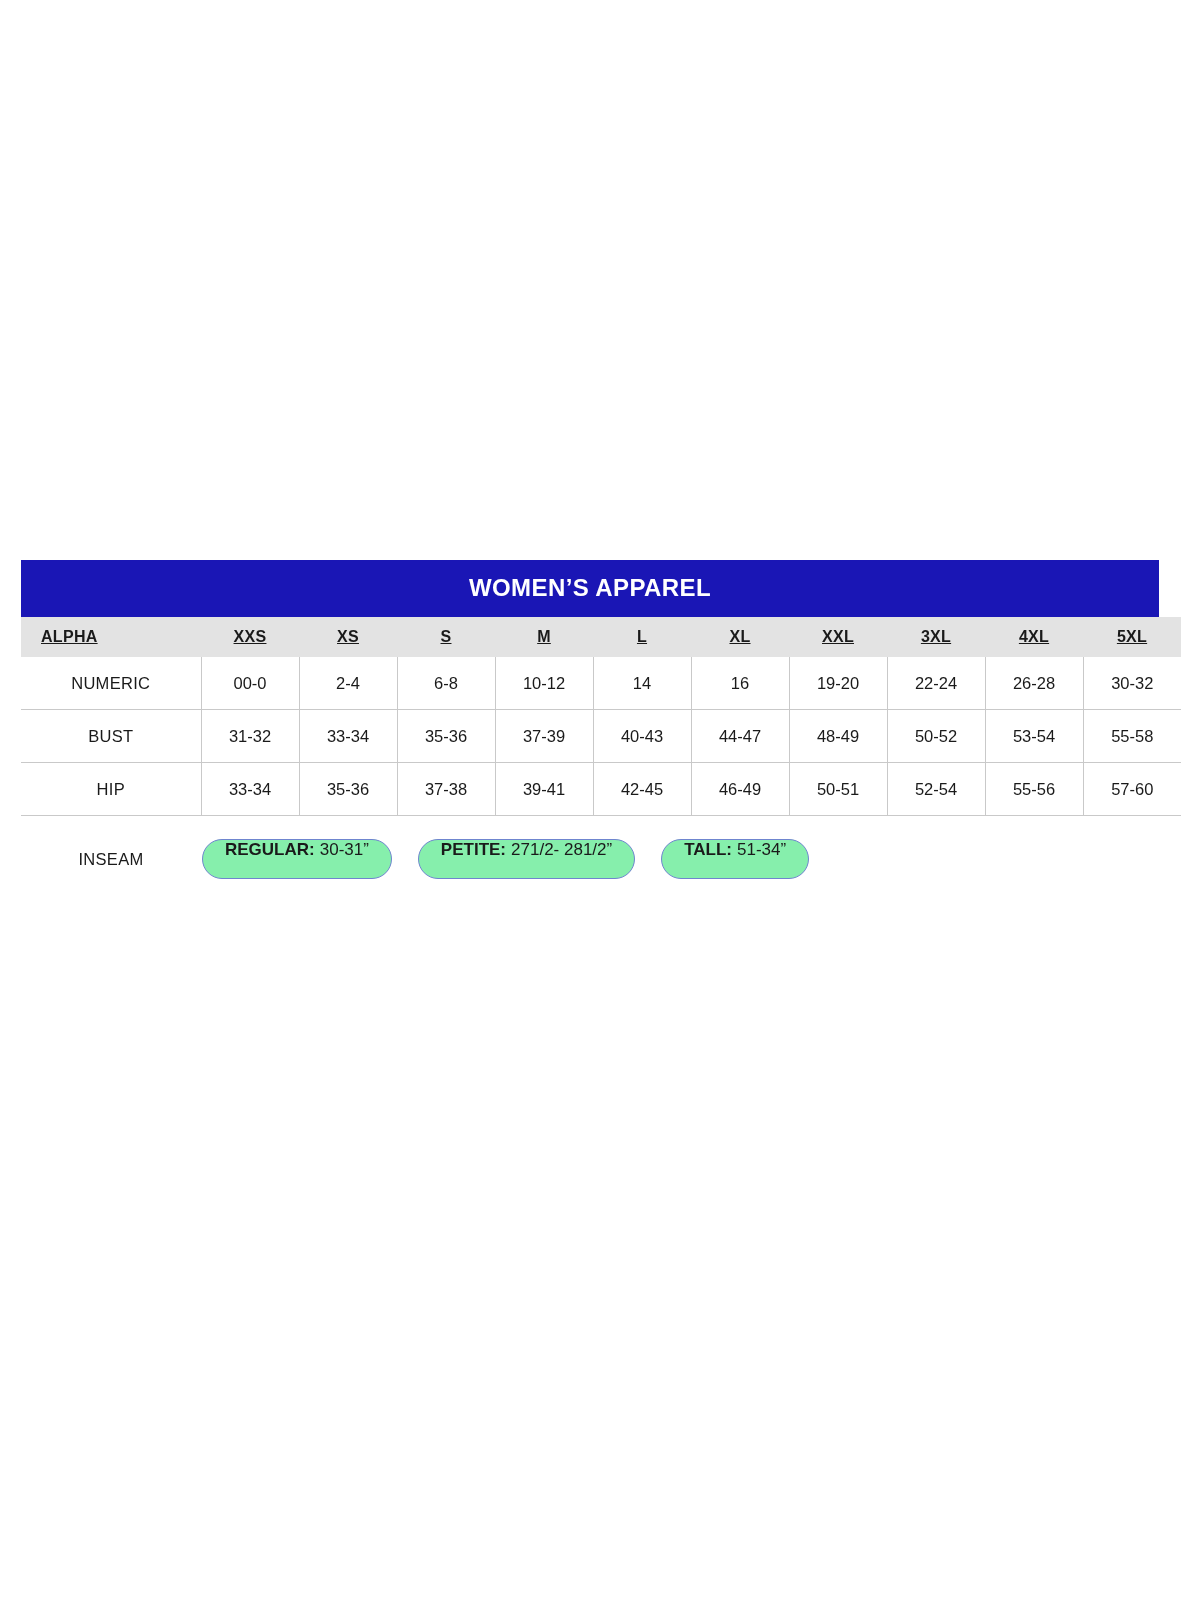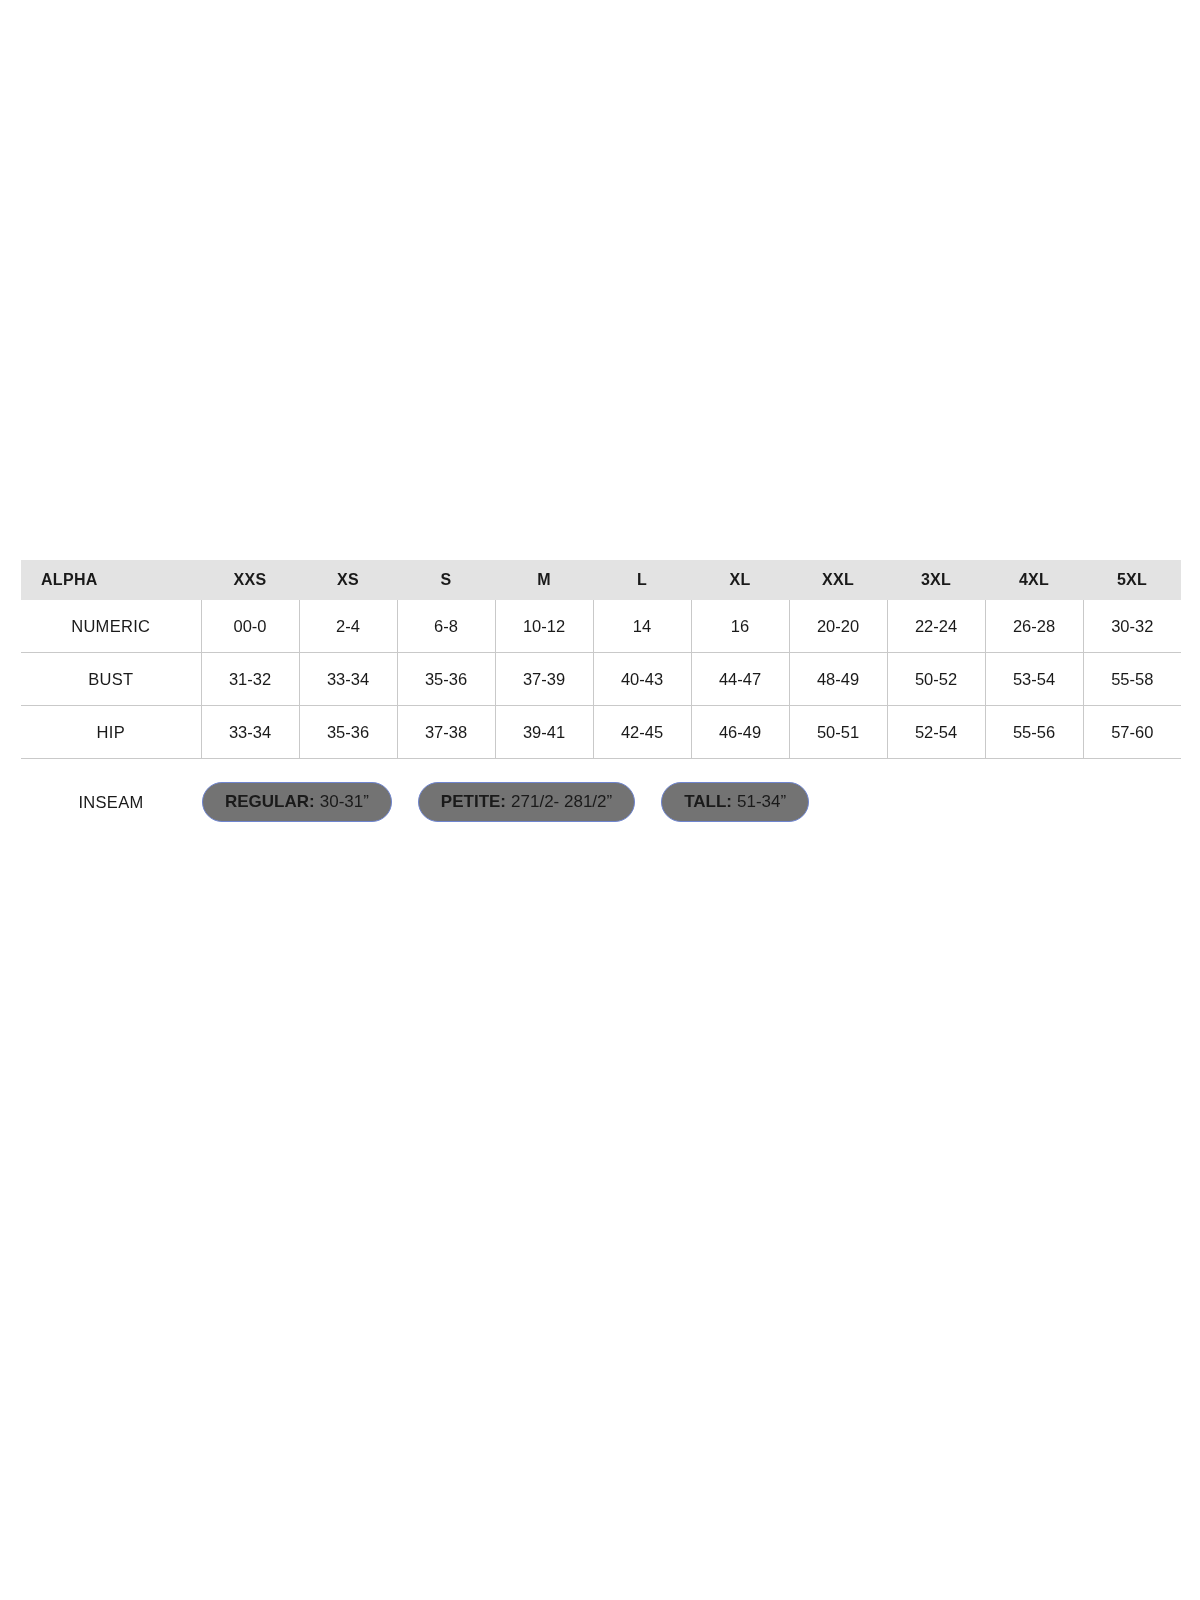--- a/index.html
+++ b/index.html
@@ -50,20 +50,21 @@
 
   
   tr.head-row {
     background: #e3e3e3;
   }
   tr.head-row td {
     height: 40px;
     font-weight: bold;
     font-size: 16px;
     letter-spacing: 0.3px;
+    text-decoration: underline;
   }
   tr.head-row td.rowlabel {
     text-align: left;
     padding-left: 20px;
   }
 
   td.rowlabel {
     text-align: left;
     padding-left: 20px;
     font-weight: normal;
@@ -96,46 +97,46 @@
   .inseam-cell {
     text-align: left;
   }
   .pills {
     display: flex;
     gap: 26px;
     align-items: center;
     padding-left: 1px;
   }
   .pill {
-    background: #737373;
+    background: #86efac;
     border: 1.5px solid #6f85cf;
     border-radius: 22px;
     height: 38px;
     display: flex;
-    align-items: center;
     justify-content: center;
     font-size: 17px;
     color: #1a1a1a;
     padding: 0 22px;
     white-space: nowrap;
   }
   .pill b {
     font-weight: bold;
   }
   .frac {
     font-size: 17px;
     vertical-align: super;
     letter-spacing: 0;
   }
 </style>
 </head>
 <body>
 
 <div class="chart-wrap">
 
+  <div class="chart-title-bar">WOMEN’S APPAREL</div>
 
   <table class="size-table">
     <colgroup>
       <col style="width:180px">
       <col style="width:98px">
       <col style="width:98px">
       <col style="width:98px">
       <col style="width:98px">
       <col style="width:98px">
       <col style="width:98px">
@@ -161,21 +162,21 @@
     </tr>
 
     <tr class="data-row">
       <td class="rowlabel">NUMERIC</td>
       <td class="vsep">00-0</td>
       <td class="vsep">2-4</td>
       <td class="vsep">6-8</td>
       <td class="vsep">10-12</td>
       <td class="vsep">14</td>
       <td class="vsep">16</td>
-      <td class="vsep">20-20</td>
+      <td class="vsep">19-20</td>
       <td class="vsep">22-24</td>
       <td class="vsep">26-28</td>
       <td class="vsep">30-32</td>
     </tr>
 
     <tr class="data-row">
       <td class="rowlabel">BUST</td>
       <td class="vsep">31-32</td>
       <td class="vsep">33-34</td>
       <td class="vsep">35-36</td>

